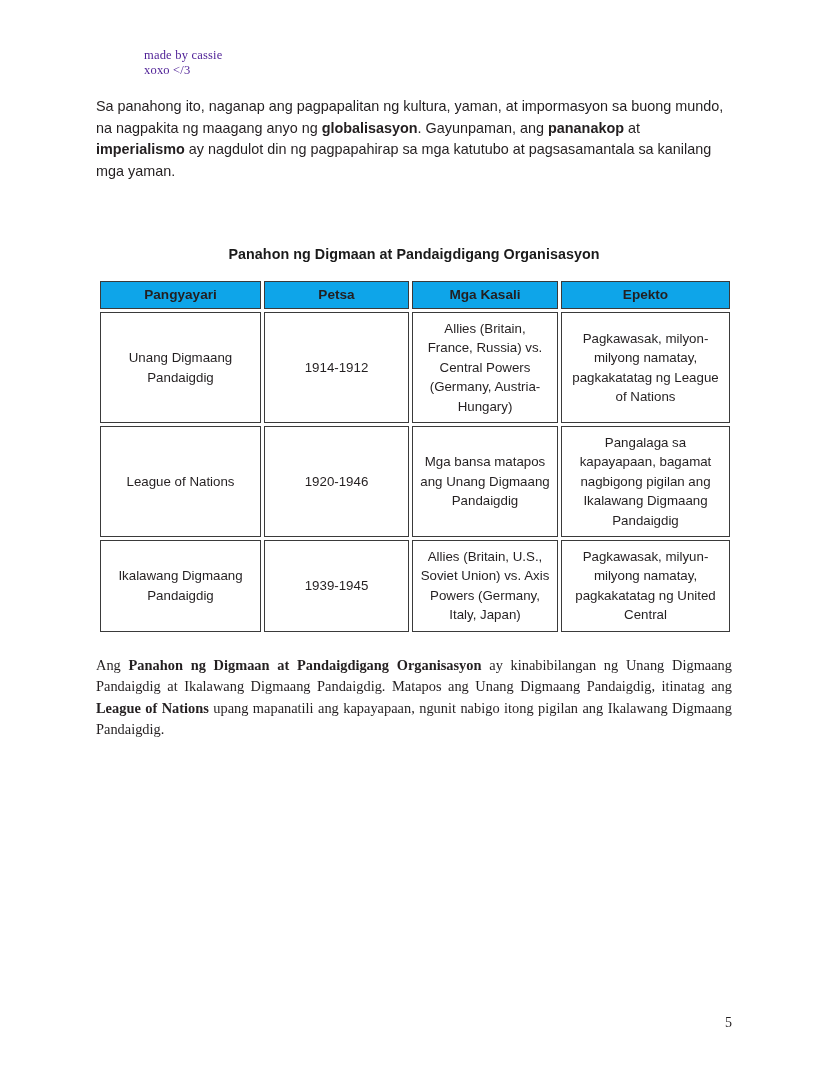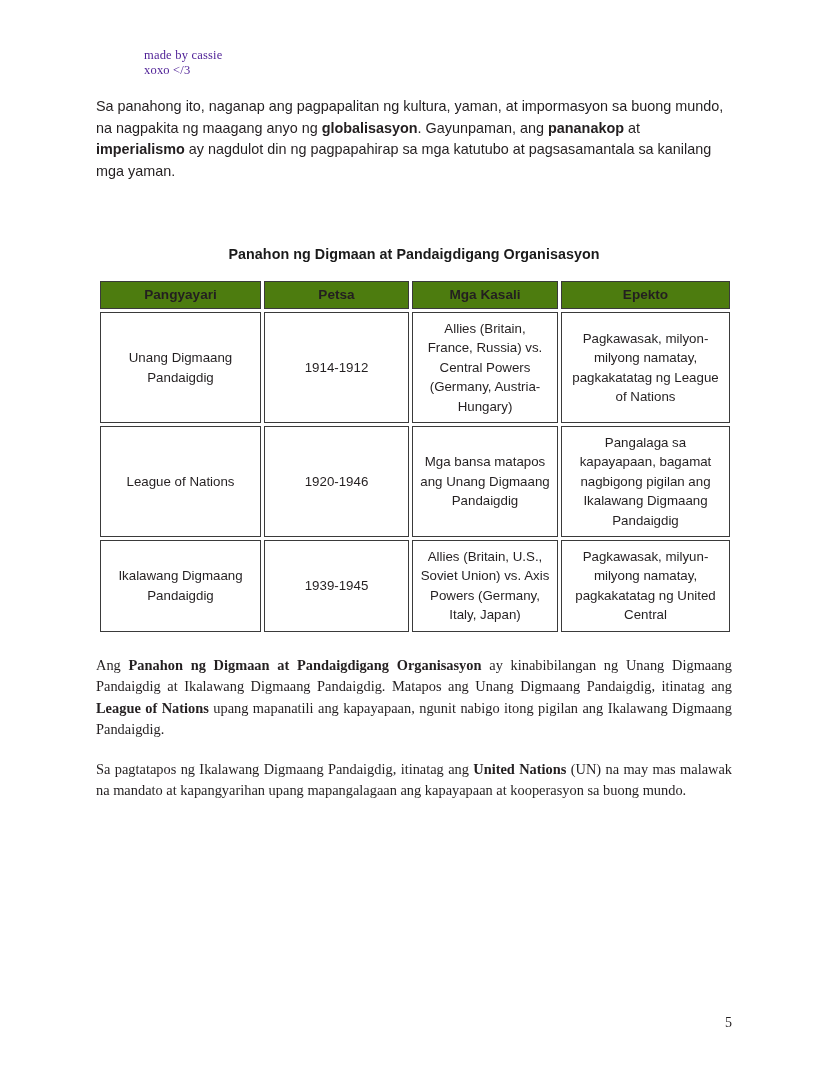--- a/index.html
+++ b/index.html
@@ -82,21 +82,21 @@
     border: 1.4px solid #3a3a3a;
     padding: 6px 7px;
     font-size: 13.3px;
     line-height: 19.4px;
     vertical-align: middle;
     text-align: center;
     color: #231f20;
     background: #ffffff;
   }
   table.data th {
-    background: #4d7c0f;
+    background: #0ea5e9;
     font-weight: 700;
     font-size: 13.6px;
     padding: 4px 6px;
     line-height: 18px;
   }
   td.rowhead {
     background: #e3a6b3;
     font-weight: 400;
     font-size: 13.4px;
     line-height: 18.5px;
@@ -167,19 +167,18 @@
           <td>Allies (Britain, U.S., Soviet Union) vs. Axis Powers (Germany, Italy, Japan)</td>
           <td>Pagkawasak, milyun-milyong namatay, pagkakatatag ng United Central</td>
         </tr>
       </tbody>
     </table>
 
     <div class="after-table"></div>
 
     <p class="body justified"><span>Ang </span><b>Panahon ng Digmaan at Pandaigdigang Organisasyon</b><span> ay kinabibilangan ng Unang Digmaang Pandaigdig at Ikalawang Digmaang Pandaigdig. Matapos ang Unang Digmaang Pandaigdig, itinatag ang </span><b>League of Nations</b><span> upang mapanatili ang kapayapaan, ngunit nabigo itong pigilan ang Ikalawang Digmaang Pandaigdig.</span></p>
 
-    <p class="body justified"><span>Sa pagtatapos ng Ikalawang Digmaang Pandaigdig, itinatag ang </span><b>United Nations</b><span> (UN) na may mas malawak na mandato at kapangyarihan upang mapangalagaan ang kapayapaan at kooperasyon sa buong mundo.</span></p>
 
   </div>
 
   <div class="page-number">5</div>
 
 </div>
 
 </body></html>

